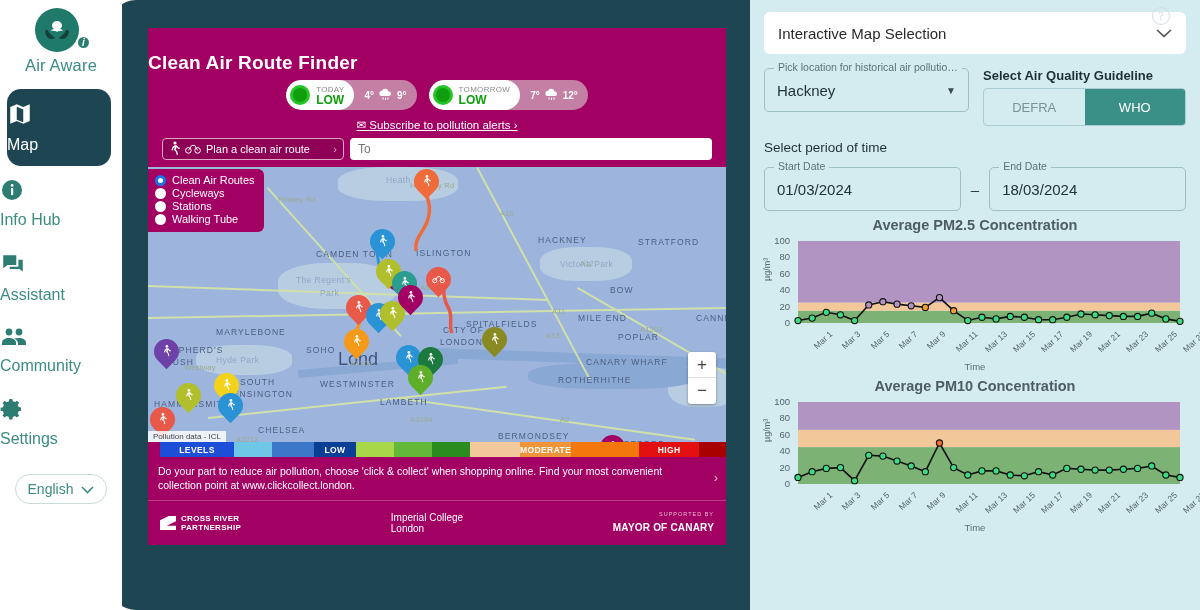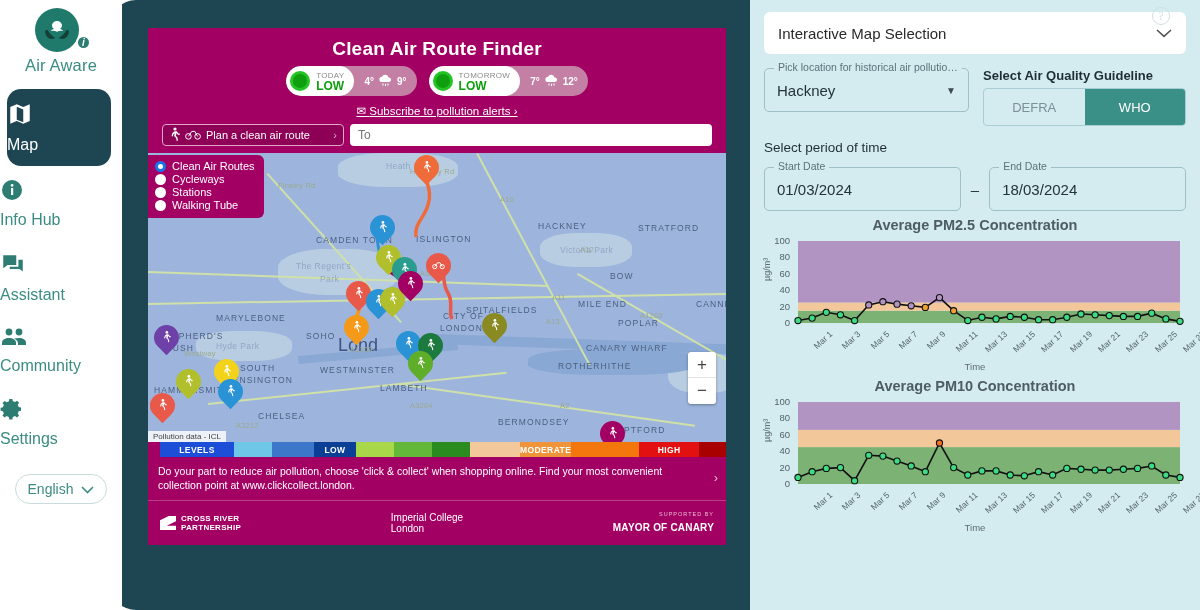--- a/index.html
+++ b/index.html
@@ -63,22 +63,22 @@
     cursor:pointer; z-index: 45; font-family:"Liberation Serif", serif;
   }
 
   
   #map-card {
     position:absolute; left:148px; top:28px; width:578px; height:517px;
     background:#a30063; z-index: 20; overflow:hidden;
     display:flex; flex-direction:column;
   }
   .card-title {
-    color:#fff; font-size:19px; font-weight:bold; text-align:center;
-    padding: 10px 0 6px; letter-spacing:.2px;
+    color:#fff; font-size:19px; font-weight:bold; 
+    padding: 24px 0 6px; letter-spacing:.2px;
   }
   .weather-row { display:flex; justify-content:center; gap:12px; }
   .wx {
     display:flex; align-items:stretch; border-radius:16px; overflow:hidden;
     height:30px; background:#c47fa4;
   }
   .wx-left {
     background:#fff; display:flex; align-items:center; gap:6px;
     padding: 0 10px 0 4px; border-radius:16px;
   }

